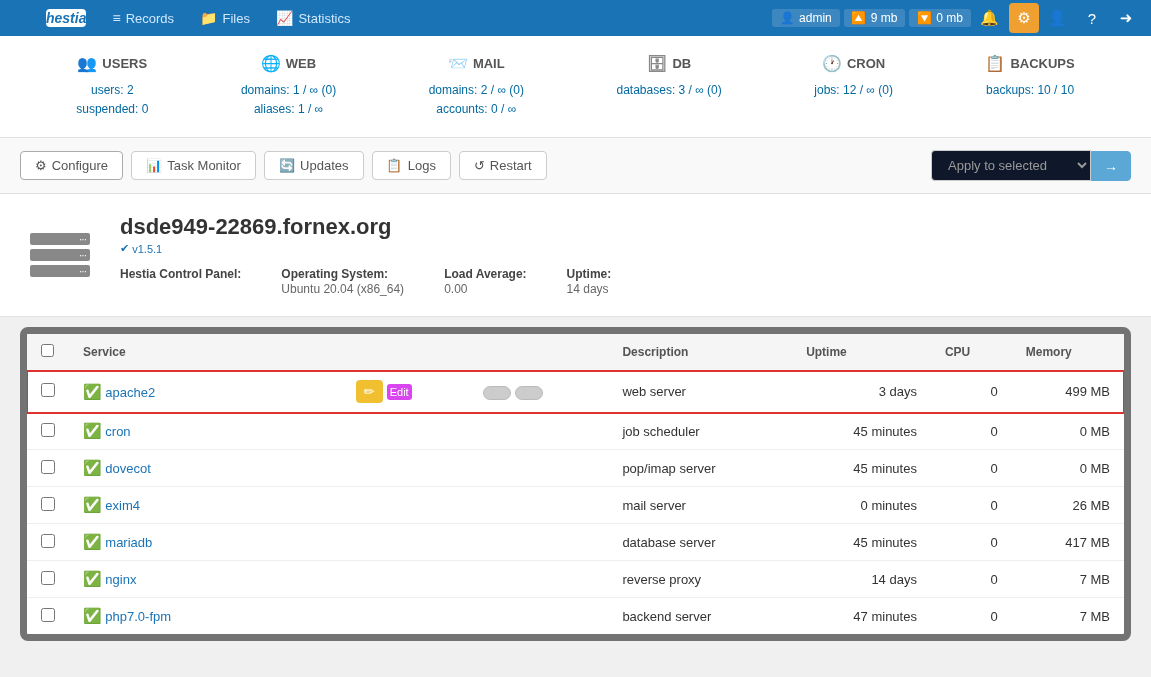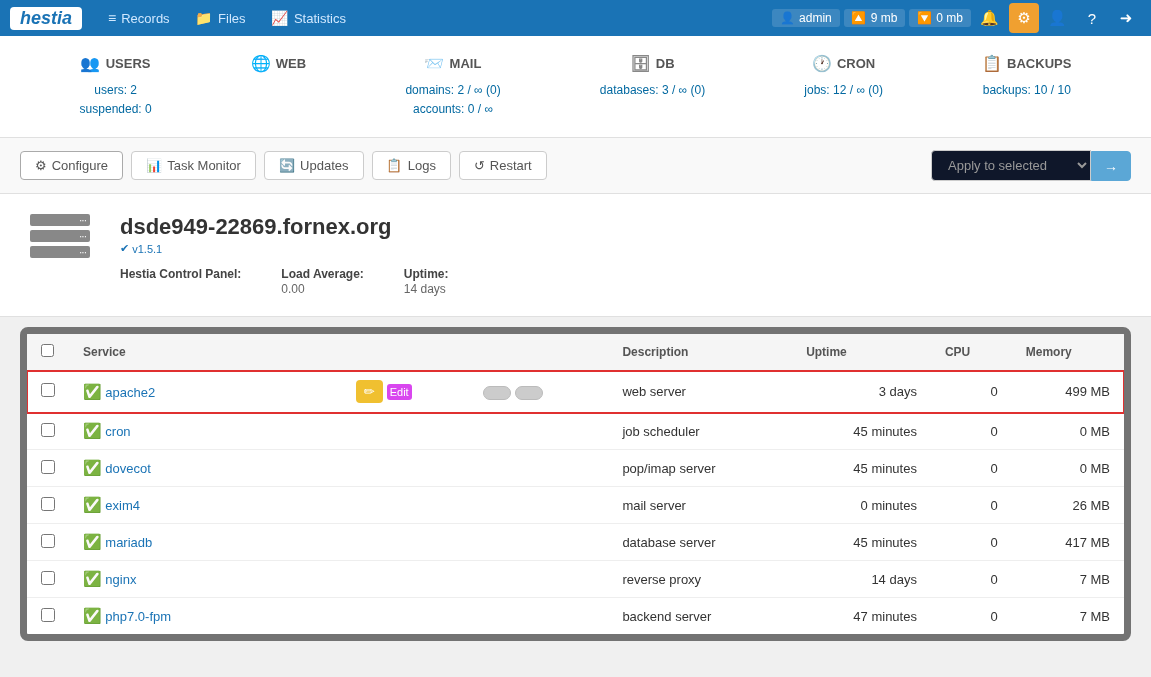--- a/index.html
+++ b/index.html
@@ -19,24 +19,25 @@
       font-size: 20px;
       font-weight: bold;
       font-style: italic;
       margin-right: 10px;
       display: flex; align-items: center;
     }
     .topnav-logo .logo-box {
       background: #fff;
       color: #1a73b5;
       border-radius: 4px;
-      padding: 1px 10px;
-      font-size: 18px;
+      padding: 1px 0;
+      font-size: 14px;
       font-style: italic;
       font-weight: bold;
+      margin-left: 36px;
     }
     .topnav-link {
       color: #d0e8ff;
       text-decoration: none;
       font-size: 13px;
       padding: 0 10px;
       display: flex; align-items: center; gap: 5px;
       cursor: pointer;
       height: 100%;
     }
@@ -129,20 +130,21 @@
       color: #fff;
       cursor: pointer;
       font-size: 14px;
     }
 
     
     .server-info {
       background: #fff;
       padding: 20px 30px;
       display: flex;
+      align-items: center;
       gap: 30px;
       border-bottom: 1px solid #e0e0e0;
     }
     .server-icon {
       display: flex; flex-direction: column; gap: 4px;
     }
     .server-bar {
       width: 60px; height: 12px;
       background: #888;
       border-radius: 2px;
@@ -320,20 +322,24 @@
     </div>
     <div class="stat-val">
       <div>users: 2</div>
         <div>suspended: 0</div>
     </div>
   </div>
     <div class="stat-group">
     <div class="stat-title">
       <span class="stat-icon">🌐</span>
       <strong>WEB</strong>
+    </div>
+    <div class="stat-val">
+      <div>domains: 1 / ∞ (0)</div>
+        <div>aliases: 1 / ∞</div>
     </div>
   </div>
     <div class="stat-group">
     <div class="stat-title">
       <span class="stat-icon">📨</span>
       <strong>MAIL</strong>
     </div>
     <div class="stat-val">
       <div>domains: 2 / ∞ (0)</div>
         <div>accounts: 0 / ∞</div>
@@ -407,20 +413,24 @@
     <div class="server-title">dsde949-22869.fornex.org</div>
     <div class="hestia-version">
       <span>✔</span>
       <span>v1.5.1</span>
     </div>
     <div class="server-meta">
       <div class="server-meta-item">
         <label>Hestia Control Panel:</label>
       </div>
       <div class="server-meta-item">
+        <label>Operating System:</label>
+        <span>Ubuntu 20.04 (x86_64)</span>
+      </div>
+      <div class="server-meta-item">
         <label>Load Average:</label>
         <span>0.00</span>
       </div>
       <div class="server-meta-item">
         <label>Uptime:</label>
         <span>14 days</span>
       </div>
     </div>
   </div>
 </div>

